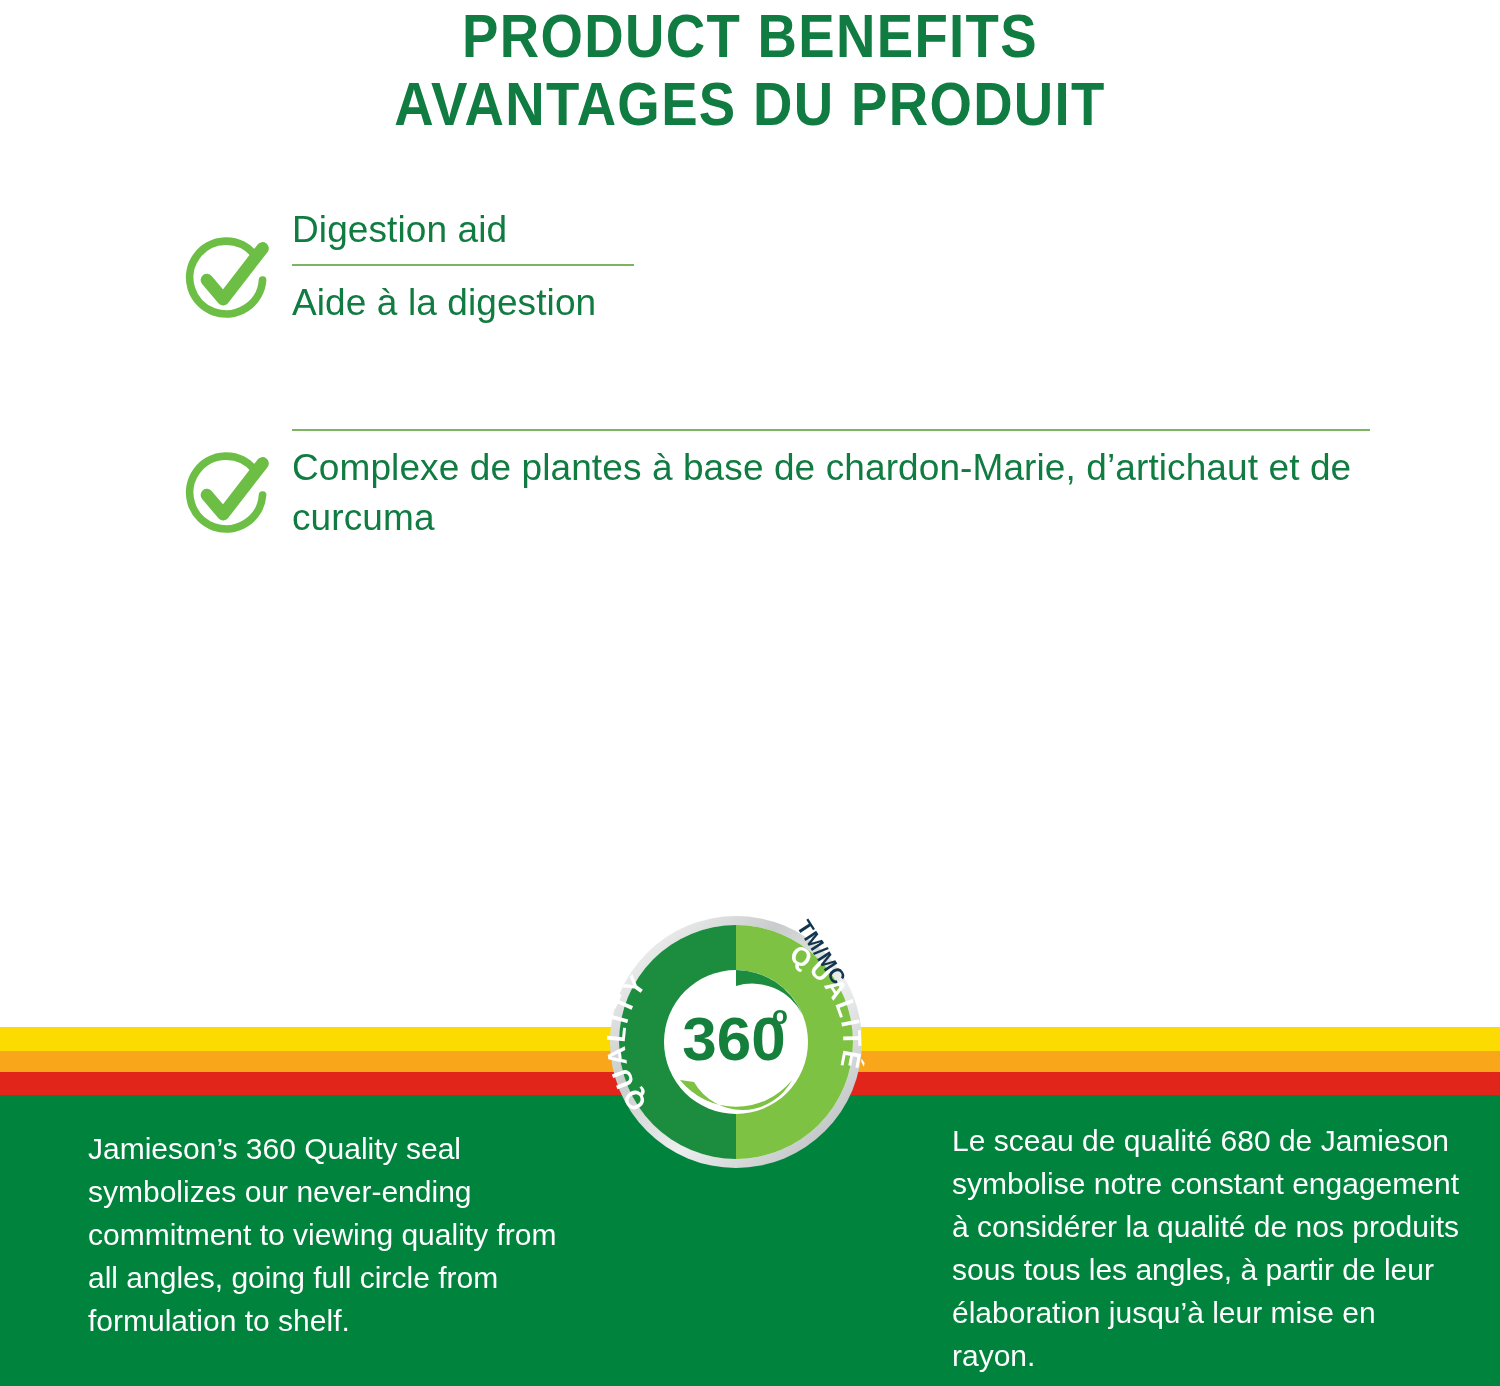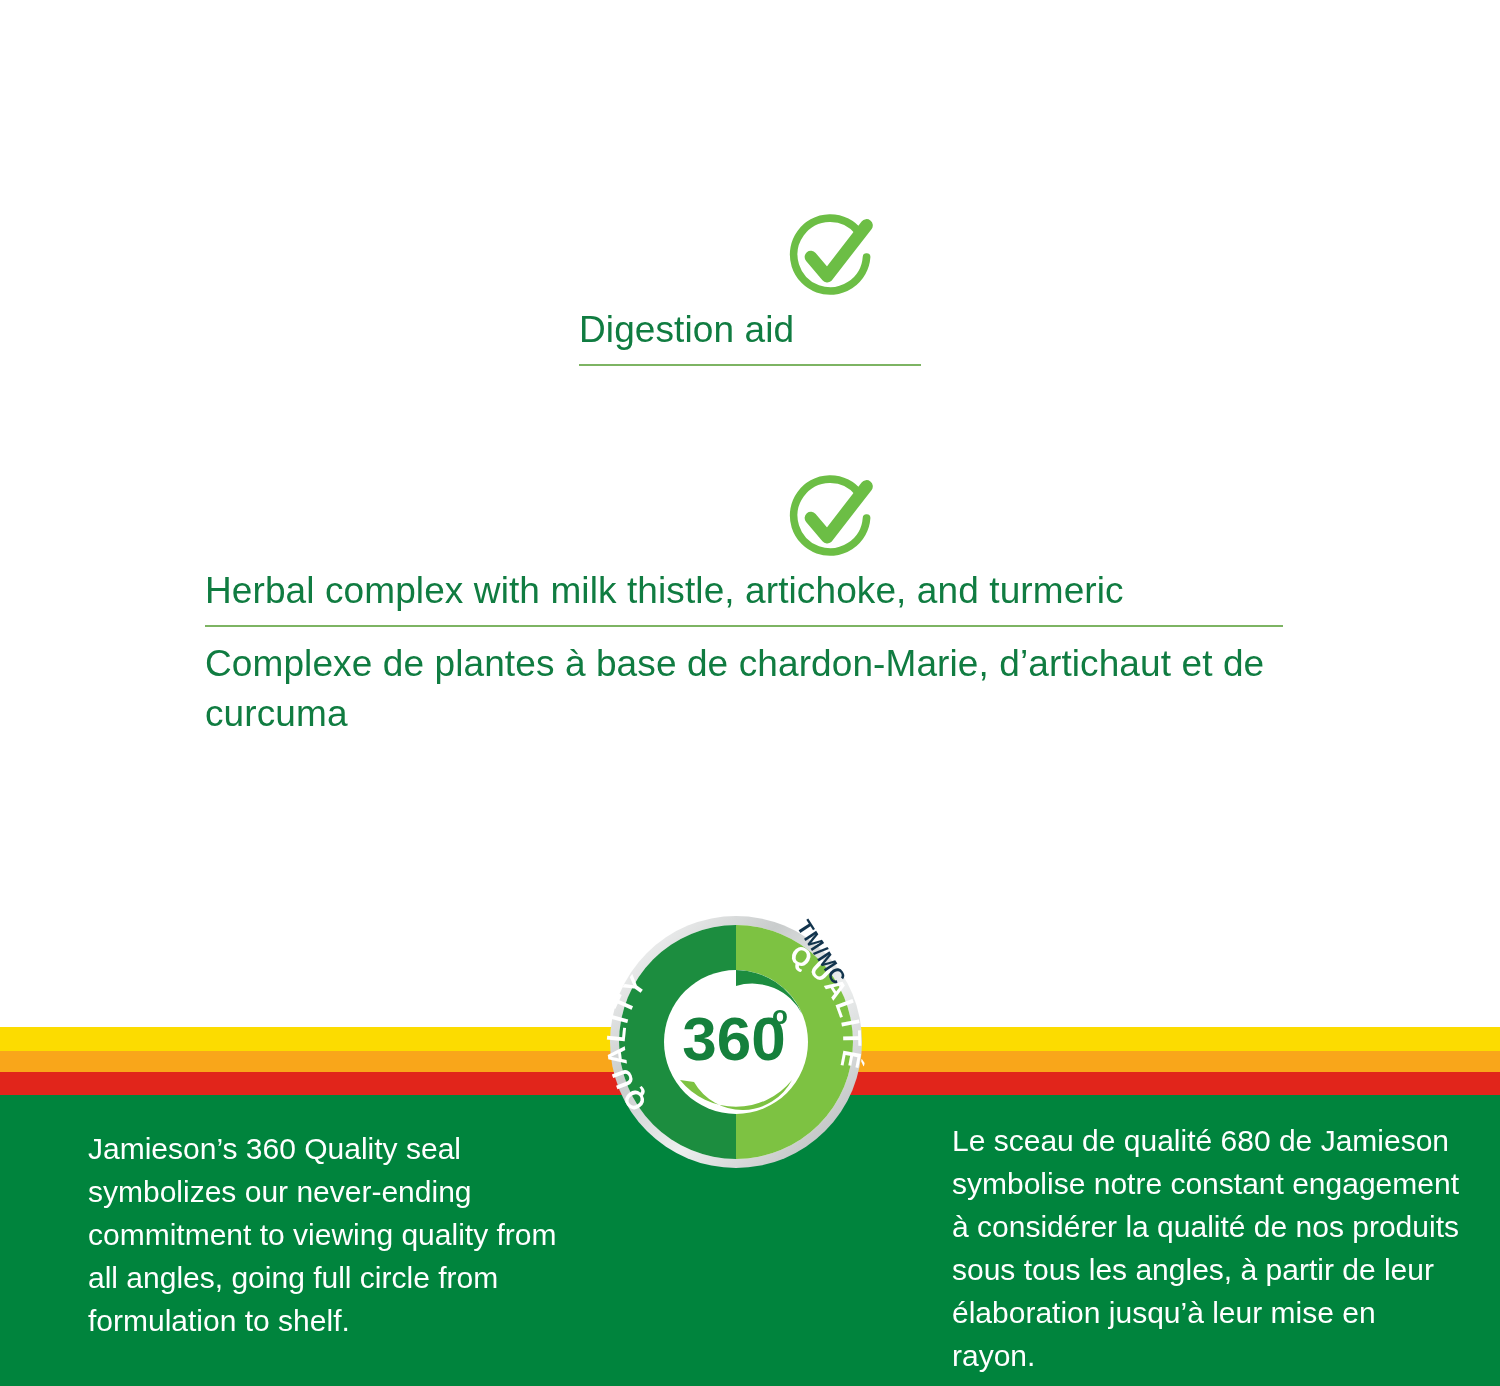--- a/index.html
+++ b/index.html
@@ -40,23 +40,22 @@
   
   .benefits {
     position: absolute;
     left: 0;
     top: 205px;
     width: 1500px;
   }
   .benefit {
     position: relative;
     display: flex;
-    align-items: center;
+    align-items: flex-end;
     margin-bottom: 88px;
-    flex-direction: column;
   }
   .check-wrap {
     flex: 0 0 auto;
     width: 112px;
     margin-left: 180px;
     padding-top: 4px;
   }
   .check-icon {
     display: block;
     width: 96px;
@@ -134,45 +133,49 @@
     transform-origin: left top;
     z-index: 6;
     white-space: nowrap;
   }
 </style>
 </head>
 <body>
 
 <div id="page">
 
+  <div class="title-block">
+    <div class="title-line">PRODUCT BENEFITS</div>
+    <div class="title-line">AVANTAGES DU PRODUIT</div>
+  </div>
 
   <div class="benefits">
 
     <div class="benefit">
       <div class="check-wrap">
         <svg class="check-icon" viewBox="0 0 100 100">
           <path d="M78 24 A38 38 0 1 0 86 50" fill="none" stroke="#6CBE45" stroke-width="8" stroke-linecap="round"></path>
           <path d="M28 50 L45 70 L86 17" fill="none" stroke="#6CBE45" stroke-width="13" stroke-linecap="round" stroke-linejoin="round"></path>
         </svg>
       </div>
       <div class="benefit-text">
         <div class="ben-en">Digestion aid</div>
         <div class="ben-rule rule-w1"></div>
+        <div class="ben-fr">Aide à la digestion</div>
       </div>
     </div>
 
     <div class="benefit">
       <div class="check-wrap">
         <svg class="check-icon" viewBox="0 0 100 100">
           <path d="M78 24 A38 38 0 1 0 86 50" fill="none" stroke="#6CBE45" stroke-width="8" stroke-linecap="round"></path>
           <path d="M28 50 L45 70 L86 17" fill="none" stroke="#6CBE45" stroke-width="13" stroke-linecap="round" stroke-linejoin="round"></path>
         </svg>
       </div>
       <div class="benefit-text">
-        <div class="ben-en">Herbal complex with milk thistle, artichoke, and turmeric</div>
         <div class="ben-rule rule-w2"></div>
         <div class="ben-fr">Complexe de plantes à base de chardon-Marie, d’artichaut et de curcuma</div>
       </div>
     </div>
 
   </div>
 
   <div class="stripe stripe-yellow"></div>
   <div class="stripe stripe-orange"></div>
   <div class="stripe stripe-red"></div>

